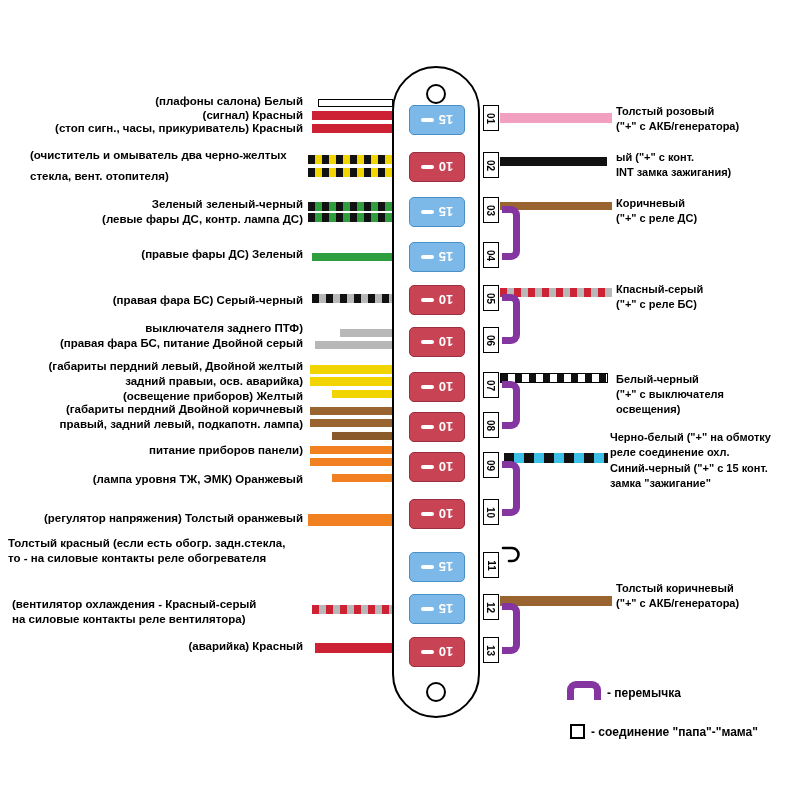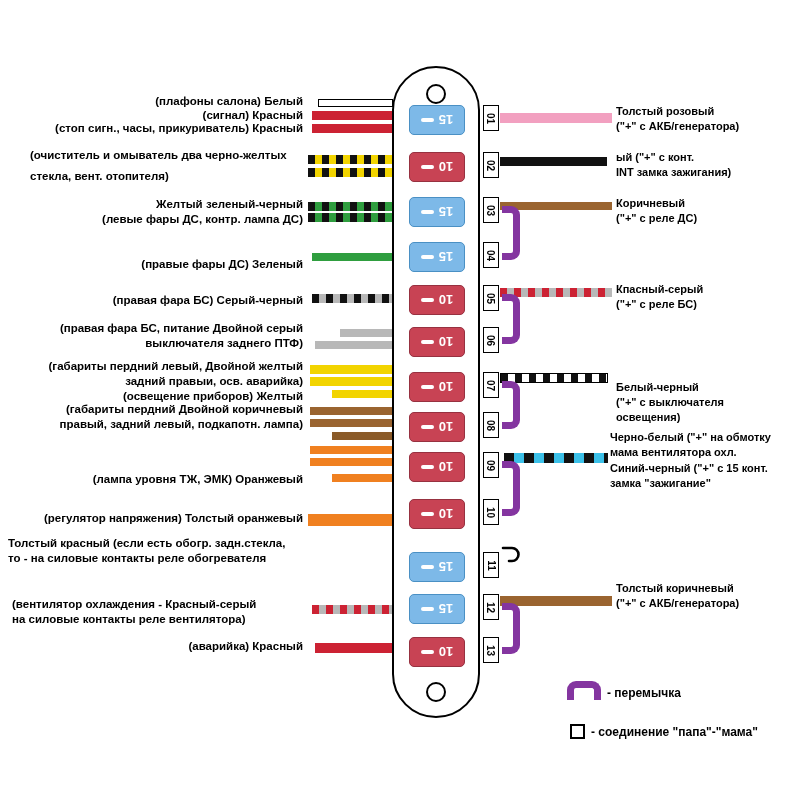--- a/index.html
+++ b/index.html
@@ -54,45 +54,46 @@
       <div>(сигнал) Красный</div>
     </div>
   <div class="L" style="top:121px">
       <div>(стоп сигн., часы, прикуриватель) Красный</div>
     </div>
   <div class="L al" style="top:148px;left:30px">
     <div>(очиститель и омыватель  два черно-желтых</div>
     <div style="margin-top:6px">стекла, вент. отопителя)</div>
   </div>
   <div class="L" style="top:197px">
-    <div>Желтый зеленый-черный</div>
+    <div>Зеленый зеленый-черный</div>
     <div>(левые фары ДС, контр. лампа ДС)</div>
   </div>
-  <div class="L" style="top:257px">
+  <div class="L" style="top:247px">
       <div>(правые фары ДС) Зеленый</div>
     </div>
   <div class="L" style="top:293px">
       <div>(правая фара БС) Серый-черный</div>
     </div>
   <div class="L" style="top:321px">
+    <div>выключателя заднего ПТФ)</div>
     <div>(правая фара БС, питание    Двойной серый</div>
-    <div>выключателя заднего ПТФ)</div>
   </div>
   <div class="L" style="top:359px">
     <div>(габариты пердний левый,    Двойной желтый</div>
     <div>задний правыи, осв. аварийка)</div>
   </div>
   <div class="L" style="top:389px">
       <div>(освещение приборов) Желтый</div>
     </div>
   <div class="L" style="top:402px">
     <div>(габариты пердний    Двойной коричневый</div>
     <div>правый, задний левый, подкапотн. лампа)</div>
   </div>
   <div class="L" style="top:443px">
+    <div>питание приборов панели)</div>
   </div>
   <div class="L" style="top:511px">
       <div>(регулятор напряжения) Толстый оранжевый</div>
     </div>
   <div class="L" style="top:472px">
       <div>(лампа уровня ТЖ, ЭМК) Оранжевый</div>
     </div>
   <div class="L al" style="top:536px;left:8px">
     <div>Толстый красный (если есть обогр. задн.стекла,</div>
     <div>то - на силовые контакты реле обогревателя</div>
@@ -251,28 +252,28 @@
     <div>INT замка зажигания)</div>
   </div>
   <div class="R" style="top:196px">
     <div>Коричневый</div>
     <div>("+" с реле ДС)</div>
   </div>
   <div class="R" style="top:282px">
     <div>Кпасный-серый</div>
     <div>("+" с реле БС)</div>
   </div>
-  <div class="R" style="top:380px">
+  <div class="R" style="top:372px">
     <div>Белый-черный</div>
     <div>("+" с выключателя</div>
     <div>освещения)</div>
   </div>
   <div class="R" style="top:430px;left:610px">
     <div>Черно-белый ("+" на обмотку</div>
-    <div>мама вентилятора охл.</div>
+    <div>реле соединение охл.</div>
   </div>
   <div class="R" style="top:461px;left:610px">
     <div>Синий-черный ("+" с 15 конт.</div>
     <div>замка "зажигание"</div>
   </div>
   <div class="R" style="top:581px">
     <div>Толстый коричневый</div>
     <div>("+" с АКБ/генератора)</div>
   </div>
 

